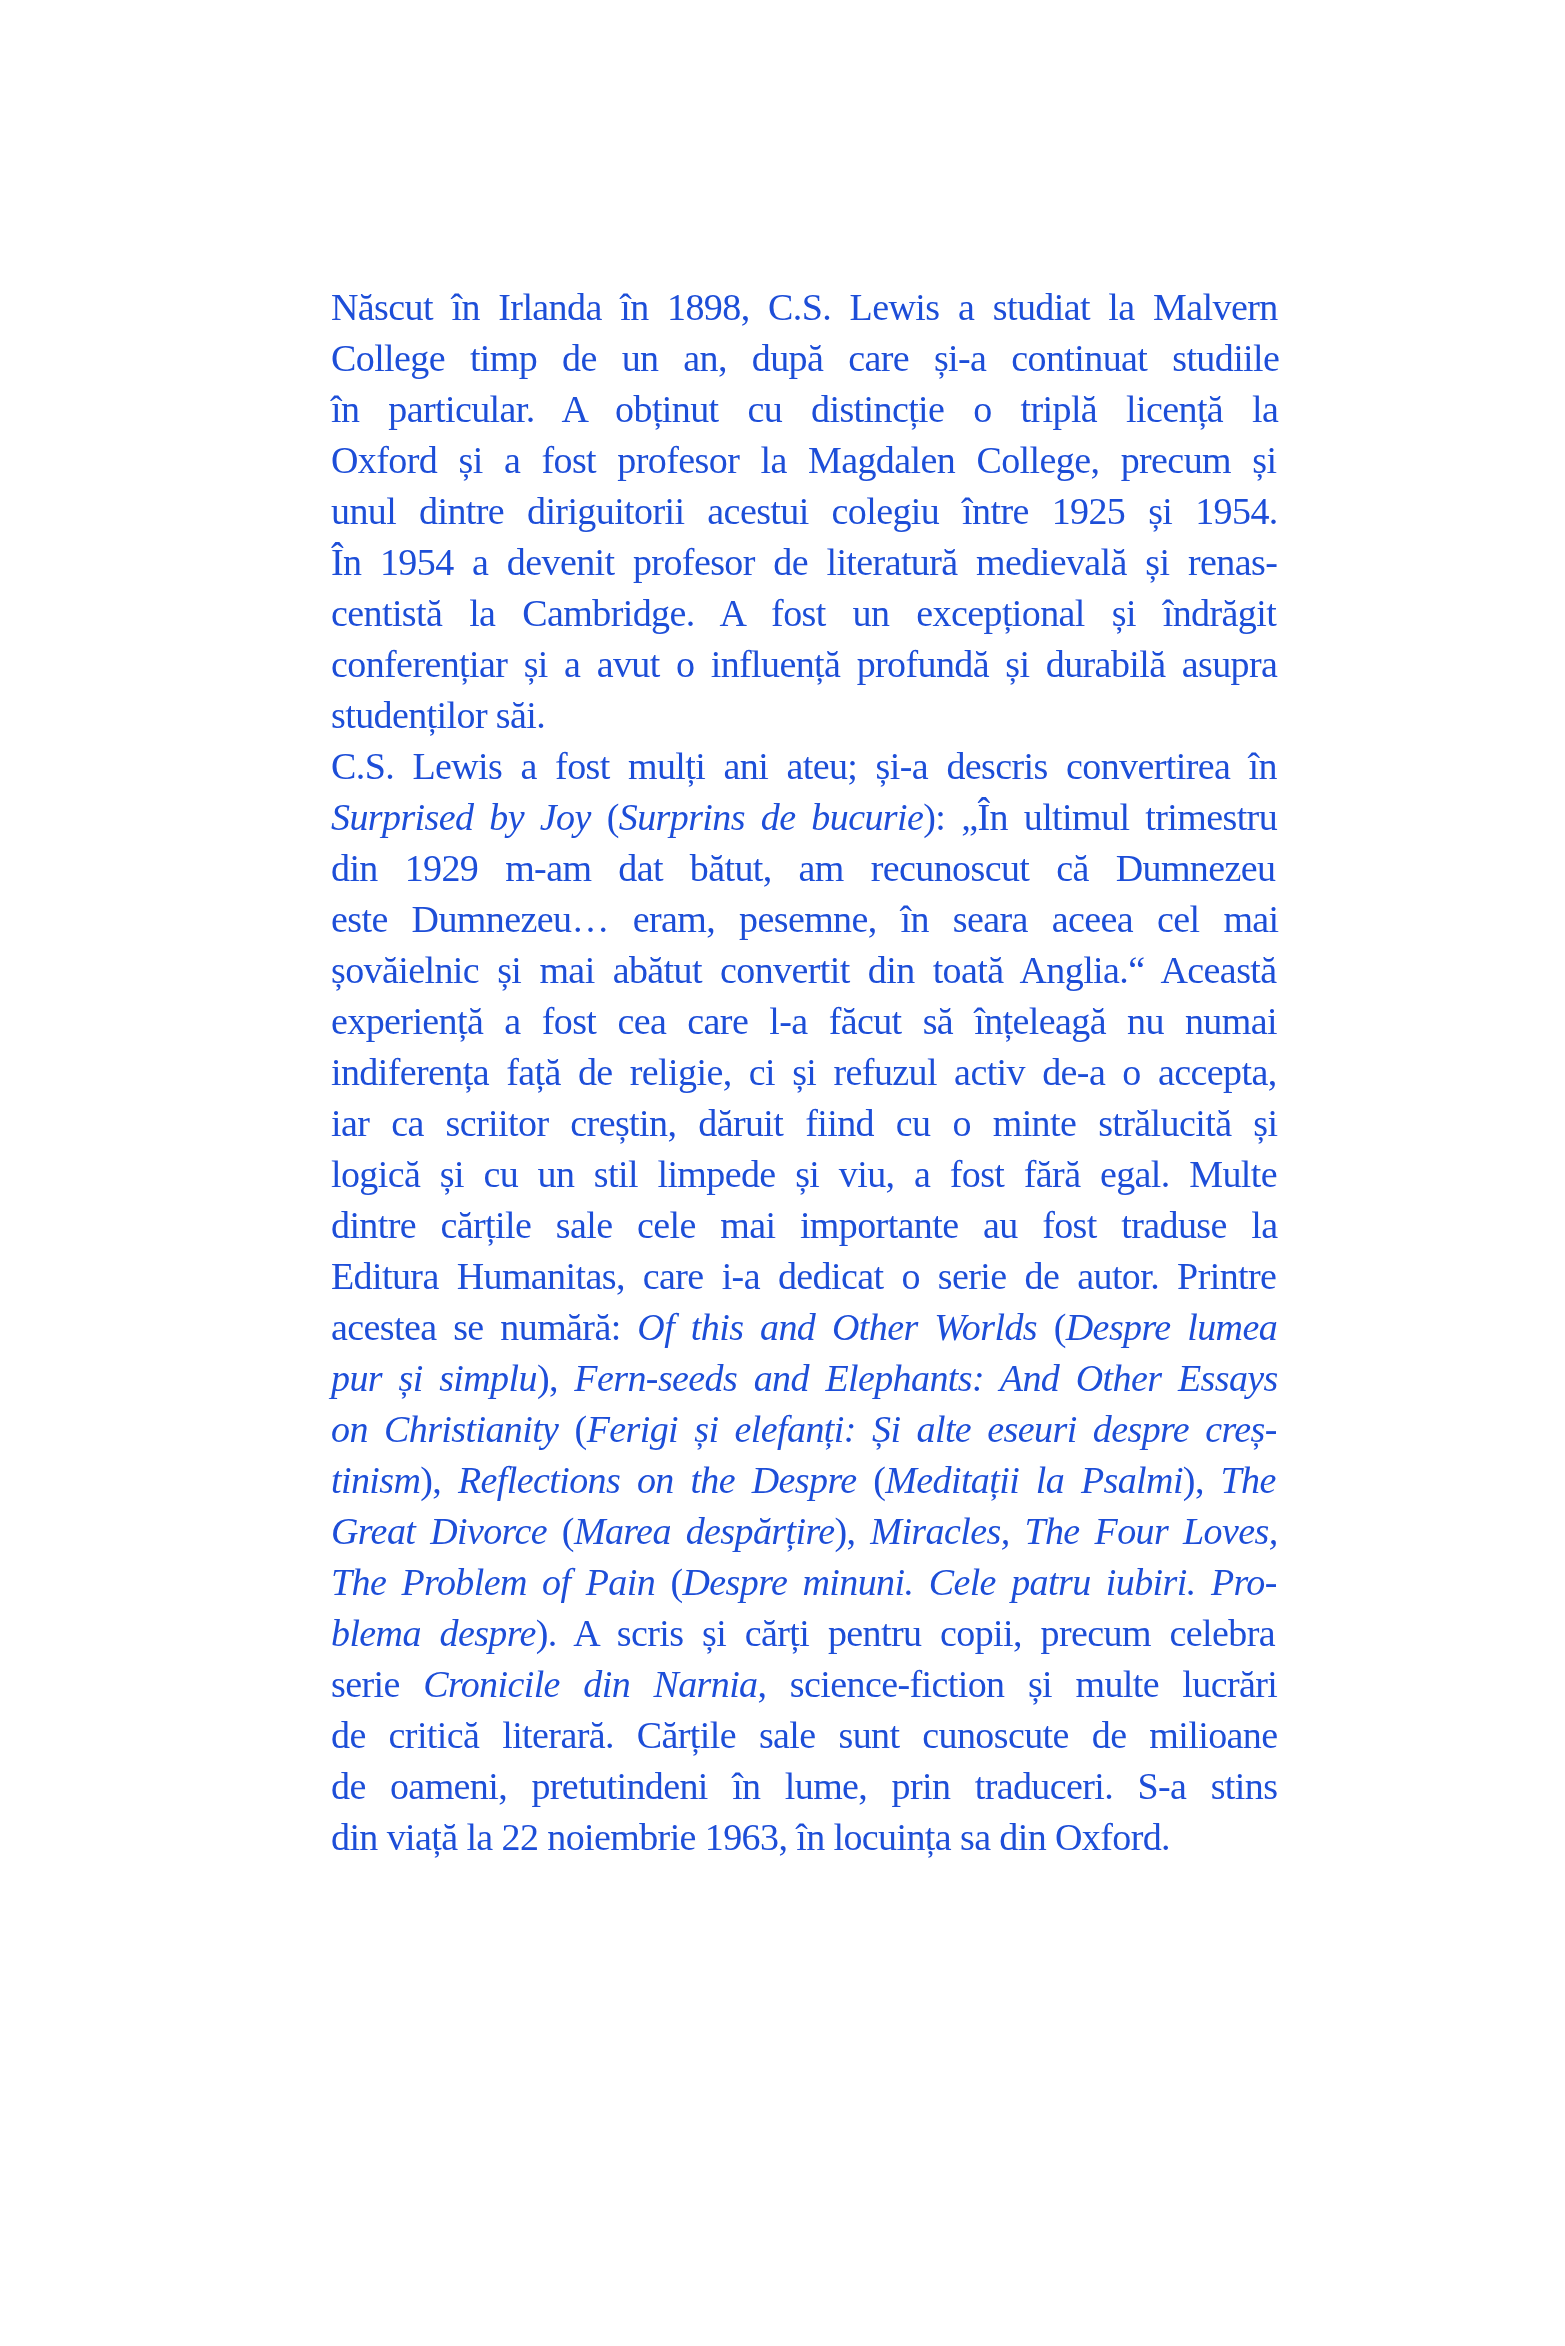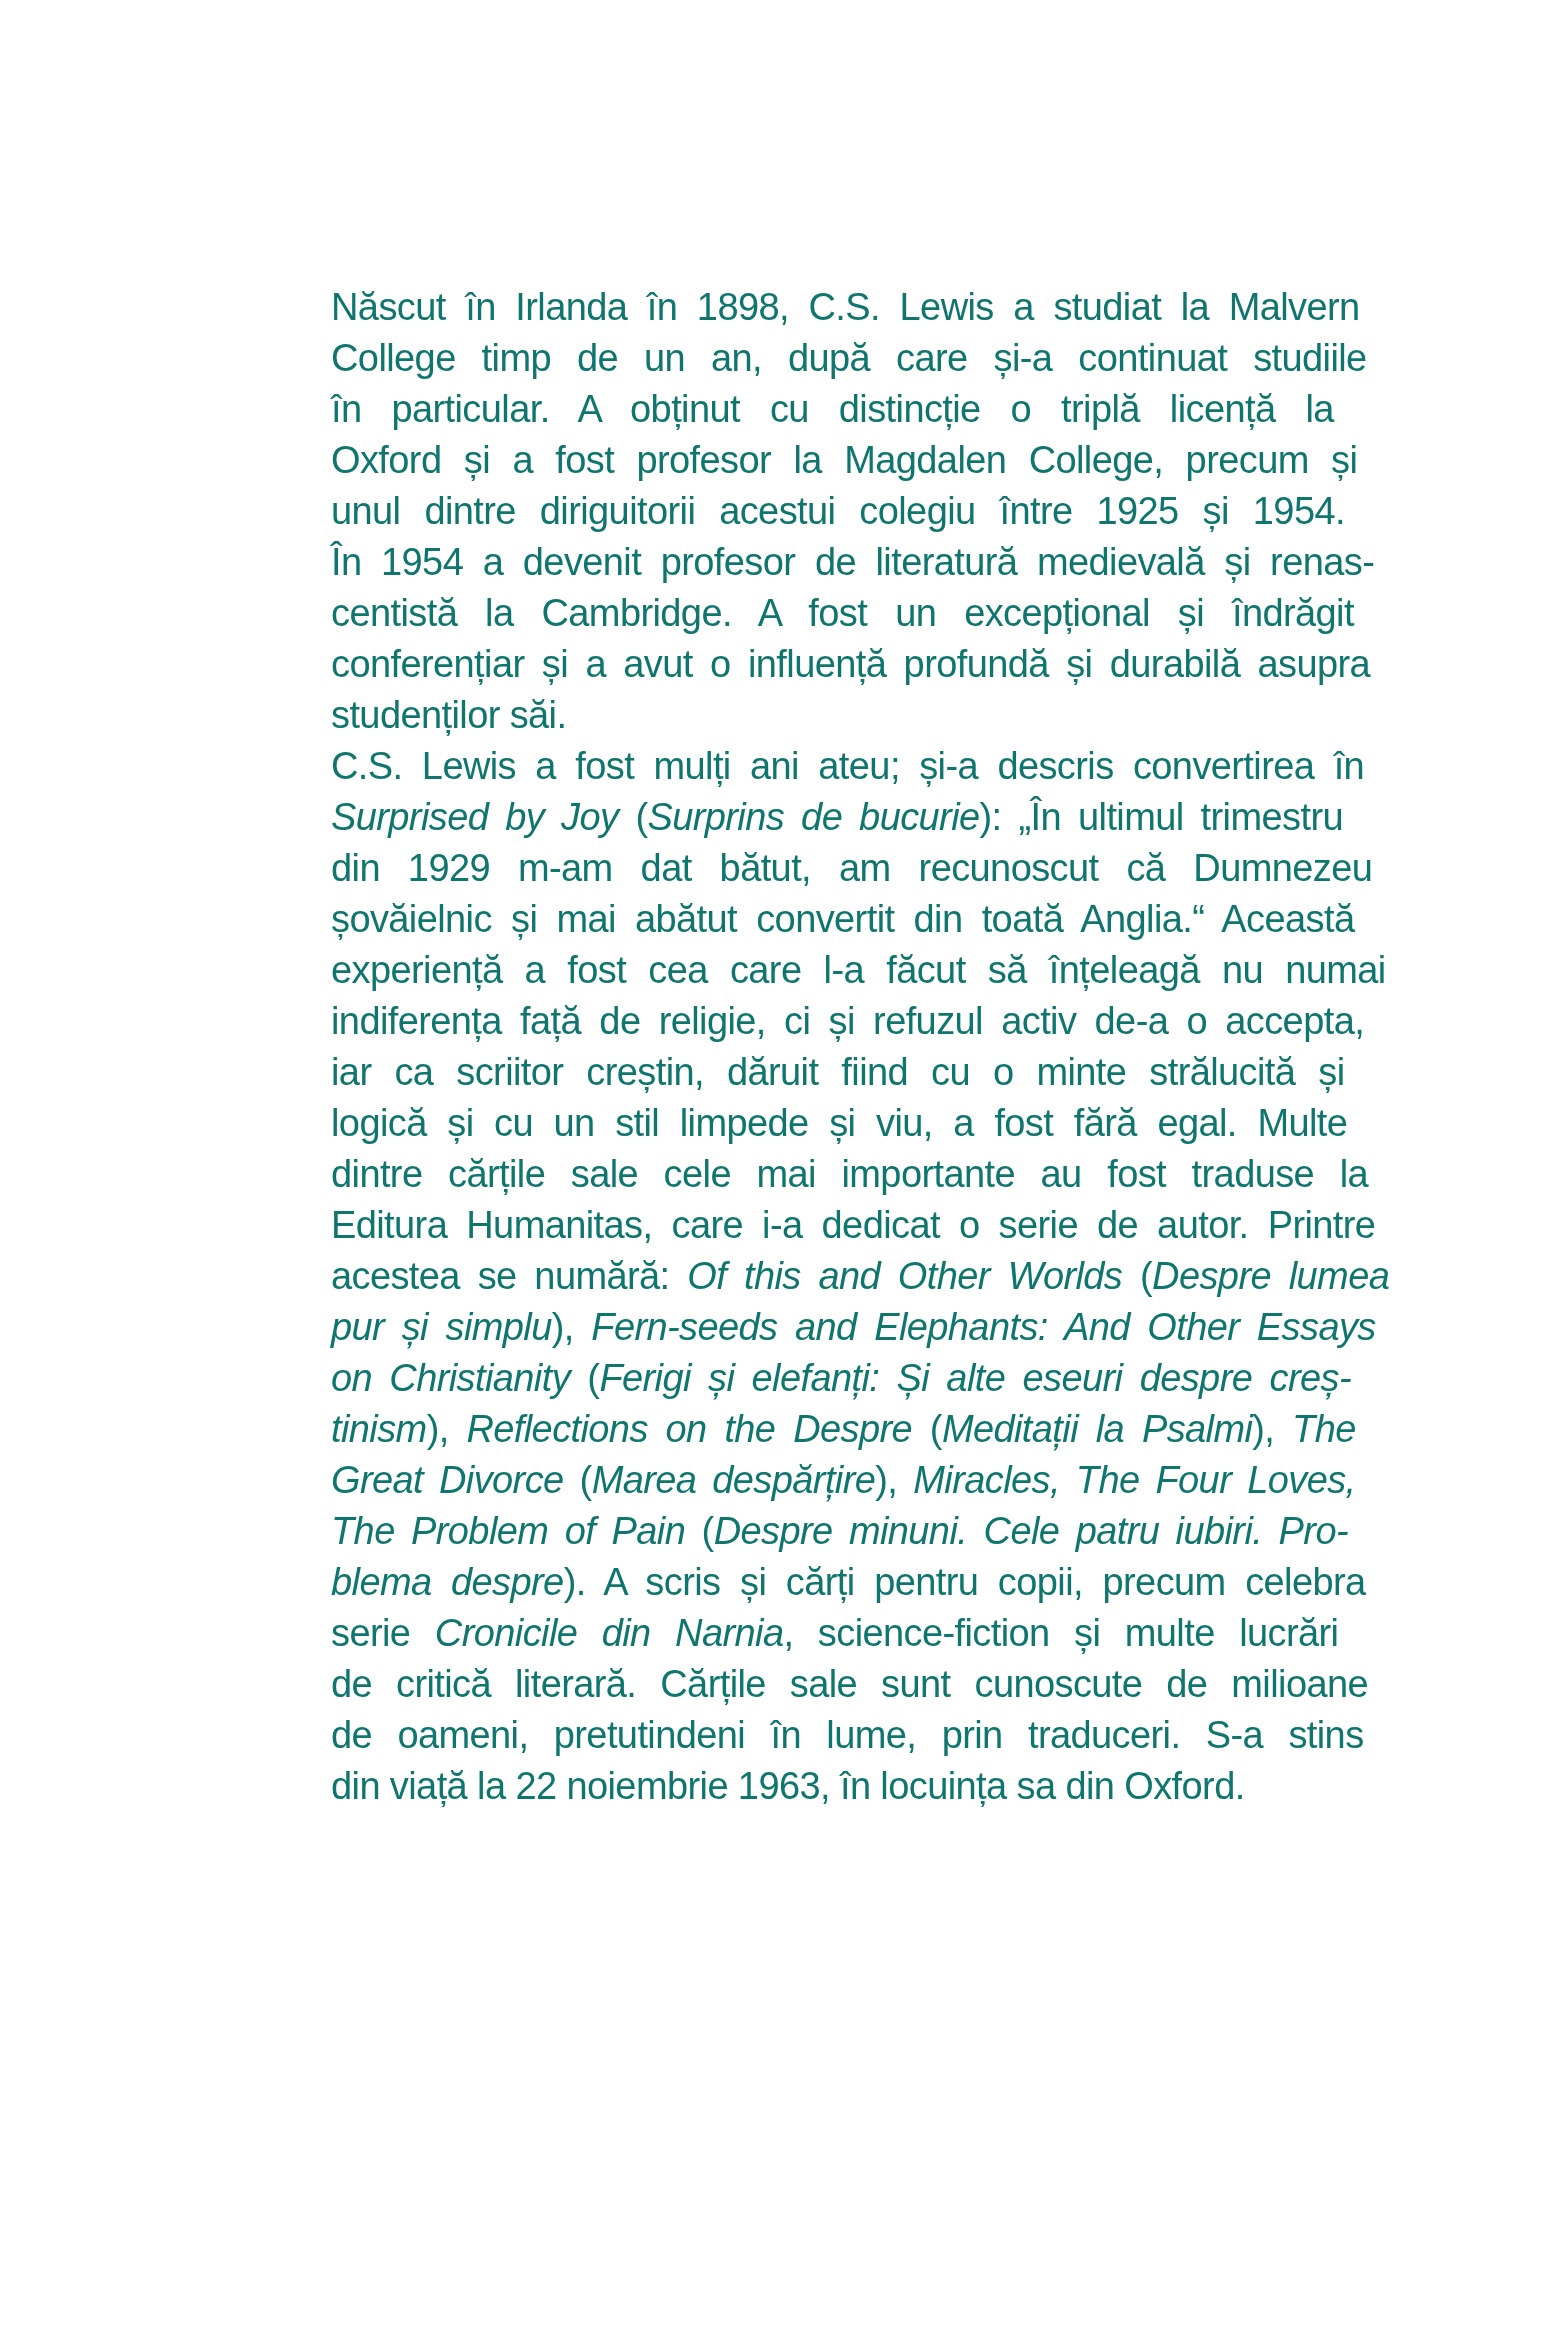--- a/index.html
+++ b/index.html
@@ -18,22 +18,22 @@
     left: 0; top: 0;
     width: 1565px;
     height: 2347px;
     background: #ffffff;
   }
   .text-block {
     position: absolute;
     left: 331px;
     top: 282px;
     width: 944px;
-    color: #0f766e;
-    font-family: Liberation Sans, sans-serif;
+    color: #1d4ed8;
+    font-family: Liberation Serif, serif;
     font-size: 38px;
     line-height: 51px;
   }
   .line {
     display: block;
     white-space: nowrap;
     text-align: justify;
     text-align-last: justify;
     height: 51px;
     letter-spacing: -0.6px;
@@ -54,20 +54,21 @@
       <div class="line" style="display: block; width: auto; word-spacing: 20px;"><span>în particular. A obținut cu distincție o triplă licență la</span></div>
       <div class="line" style="display: block; width: auto; word-spacing: 12.4px;"><span>Oxford și a fost profesor la Magdalen College, precum și</span></div>
       <div class="line" style="display: block; width: auto; word-spacing: 14px;"><span>unul dintre diriguitorii acestui colegiu între 1925 și 1954.</span></div>
       <div class="line" style="display: block; width: auto; word-spacing: 9.6px;"><span>În 1954 a devenit profesor de literatură medievală și renas-</span></div>
       <div class="line" style="display: block; width: auto; word-spacing: 18px;"><span>centistă la Cambridge. A fost un excepțional și îndrăgit</span></div>
       <div class="line" style="display: block; width: auto; word-spacing: 7.4px;"><span>conferențiar și a avut o influență profundă și durabilă asupra</span></div>
       <div class="line last"><span>studenților săi.</span></div>
       <div class="line" style="display: block; width: auto; word-spacing: 9.4px;"><span>C.S. Lewis a fost mulți ani ateu; și-a descris convertirea în</span></div>
       <div class="line" style="display: block; width: auto; word-spacing: 7px;"><span class="it">Surprised by Joy</span><span> (</span><span class="it">Surprins de bucurie</span><span>): „În ultimul trimestru</span></div>
       <div class="line" style="display: block; width: auto; word-spacing: 18px;"><span>din 1929 m-am dat bătut, am recunoscut că Dumnezeu</span></div>
+      <div class="line" style="display: block; width: auto; word-spacing: 15px;"><span>este Dumnezeu… eram, pesemne, în seara aceea cel mai</span></div>
       <div class="line" style="display: block; width: auto; word-spacing: 9.2px;"><span>șovăielnic și mai abătut convertit din toată Anglia.“ Această</span></div>
       <div class="line" style="display: block; width: auto; word-spacing: 12.2px;"><span>experiență a fost cea care l-a făcut să înțeleagă nu numai</span></div>
       <div class="line" style="display: block; width: auto; word-spacing: 8.3px;"><span>indiferența față de religie, ci și refuzul activ de-a o accepta,</span></div>
       <div class="line" style="display: block; width: auto; word-spacing: 13px;"><span>iar ca scriitor creștin, dăruit fiind cu o minte strălucită și</span></div>
       <div class="line" style="display: block; width: auto; word-spacing: 10.6px;"><span>logică și cu un stil limpede și viu, a fost fără egal. Multe</span></div>
       <div class="line" style="display: block; width: auto; word-spacing: 15.6px;"><span>dintre cărțile sale cele mai importante au fost traduse la</span></div>
       <div class="line" style="display: block; width: auto; word-spacing: 9.1px;"><span>Editura Humanitas, care i-a dedicat o serie de autor. Printre</span></div>
       <div class="line" style="display: block; width: auto; word-spacing: 7.8px;"><span>acestea se numără: </span><span class="it">Of this and Other Worlds</span><span> (</span><span class="it">Despre lumea</span></div>
       <div class="line" style="display: block; width: auto; word-spacing: 7.6px;"><span class="it">pur și simplu</span><span>), </span><span class="it">Fern-seeds and Elephants: And Other Essays</span></div>
       <div class="line" style="display: block; width: auto; word-spacing: 7.3px;"><span class="it">on Christianity</span><span> (</span><span class="it">Ferigi și elefanți: Și alte eseuri despre creș-</span></div>

